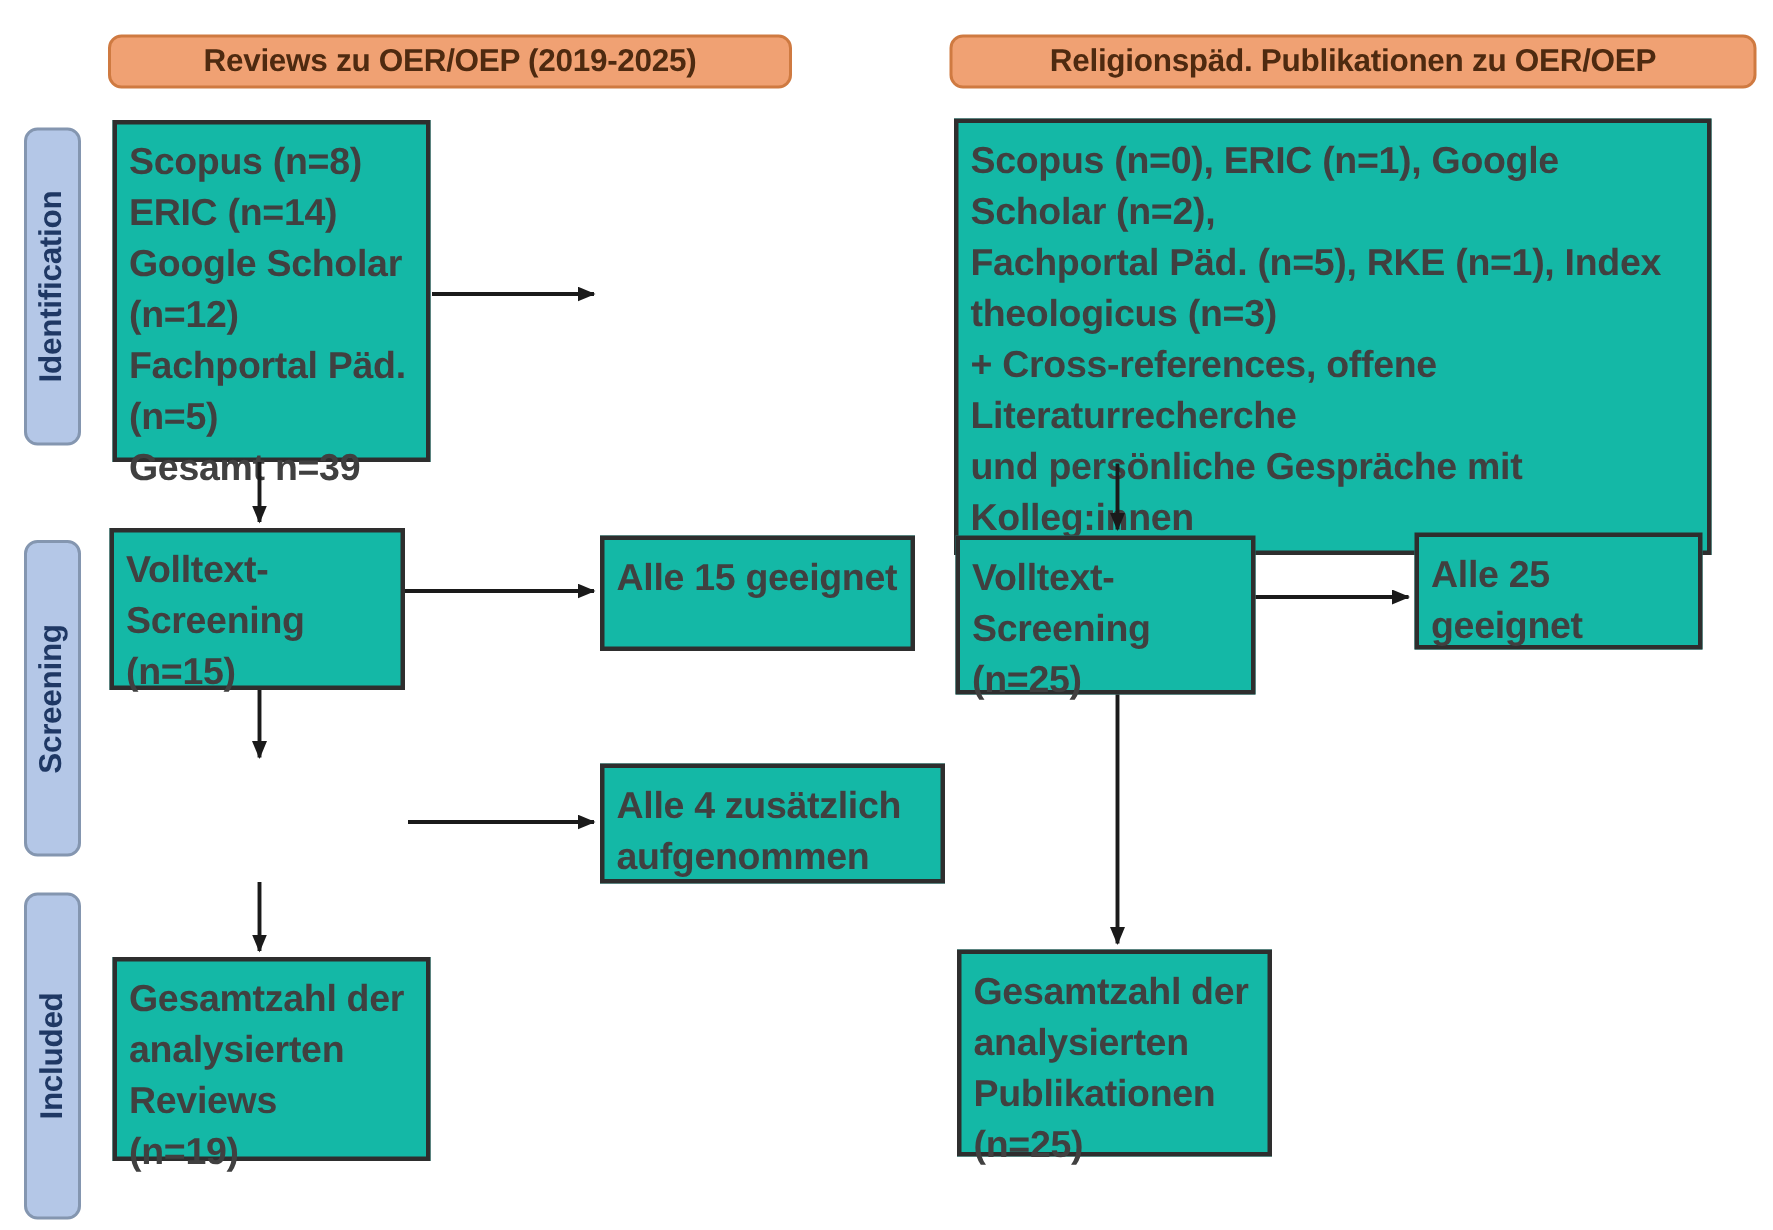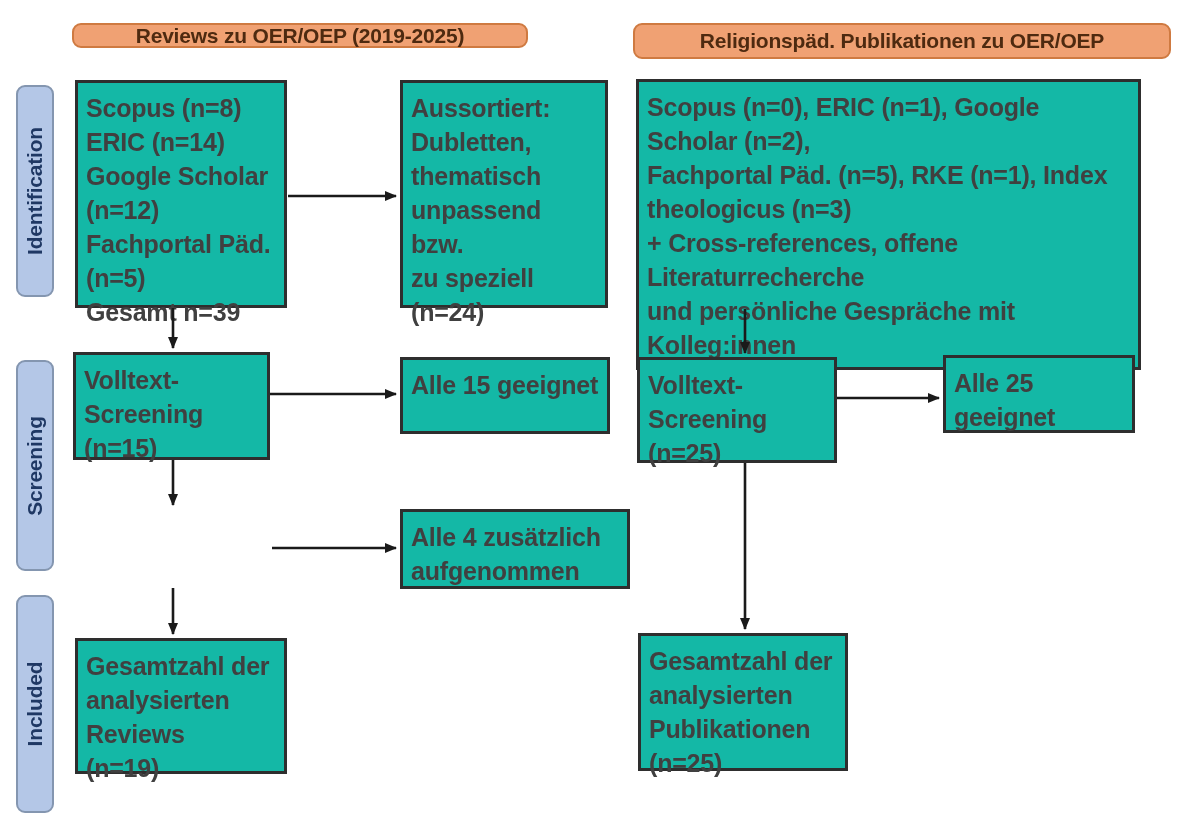--- a/index.html
+++ b/index.html
@@ -28,46 +28,40 @@
     padding:8px 8px;white-space:pre-line;box-sizing:border-box;
     letter-spacing:-0.2px;
   }
   svg.arrows{position:absolute;left:0;top:0;pointer-events:none;}
 </style>
 </head>
 <body>
 
 <div class="canvas">
 
-  <div class="col-header" style="left:72px;top:23px;width:456px;height:25px;">Reviews zu OER/OEP (2019-2025)</div>
+  <div class="col-header" style="left:72px;top:23px;width:456px;height:36px;">Reviews zu OER/OEP (2019-2025)</div>
   <div class="col-header" style="left:633px;top:23px;width:538px;height:36px;">Religionspäd. Publikationen zu OER/OEP</div>
 
   <div class="stage" style="left:16px;top:85px;width:38px;height:212px;">
     <span>Identification</span>
   </div>
   <div class="stage" style="left:16px;top:360px;width:38px;height:211px;">
     <span>Screening</span>
   </div>
   <div class="stage" style="left:16px;top:595px;width:38px;height:218px;">
     <span>Included</span>
   </div>
 
   <div class="flow-box" style="left:75px;top:80px;width:212px;height:228px;">Scopus (n=8)
 ERIC (n=14)
 Google Scholar
 (n=12)
 Fachportal Päd.
 (n=5)
 Gesamt n=39</div>
-  <div class="flow-box" style="left:400px;top:80px;width:208px;height:228px;">Aussortiert:
-Dubletten,
-thematisch
-unpassend bzw.
-zu speziell
-(n=24)</div>
   <div class="flow-box" style="left:73px;top:352px;width:197px;height:108px;">Volltext-
 Screening
 (n=15)</div>
   <div class="flow-box" style="left:400px;top:357px;width:210px;height:77px;">Alle 15 geeignet</div>
   <div class="flow-box" style="left:400px;top:509px;width:230px;height:80px;">Alle 4 zusätzlich
 aufgenommen</div>
   <div class="flow-box" style="left:75px;top:638px;width:212px;height:136px;">Gesamtzahl der
 analysierten
 Reviews
 (n=19)</div>

